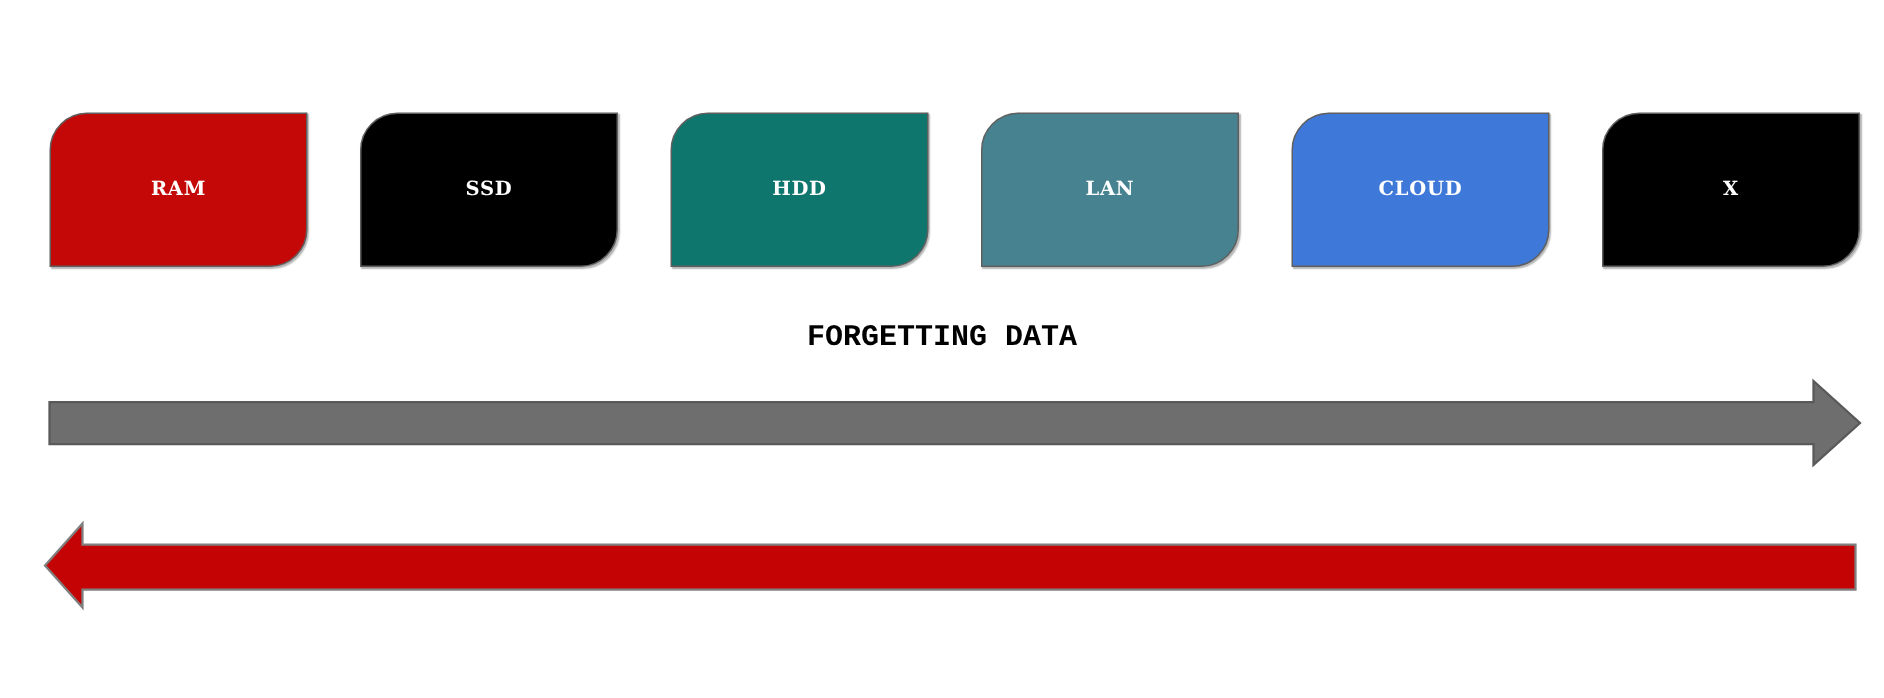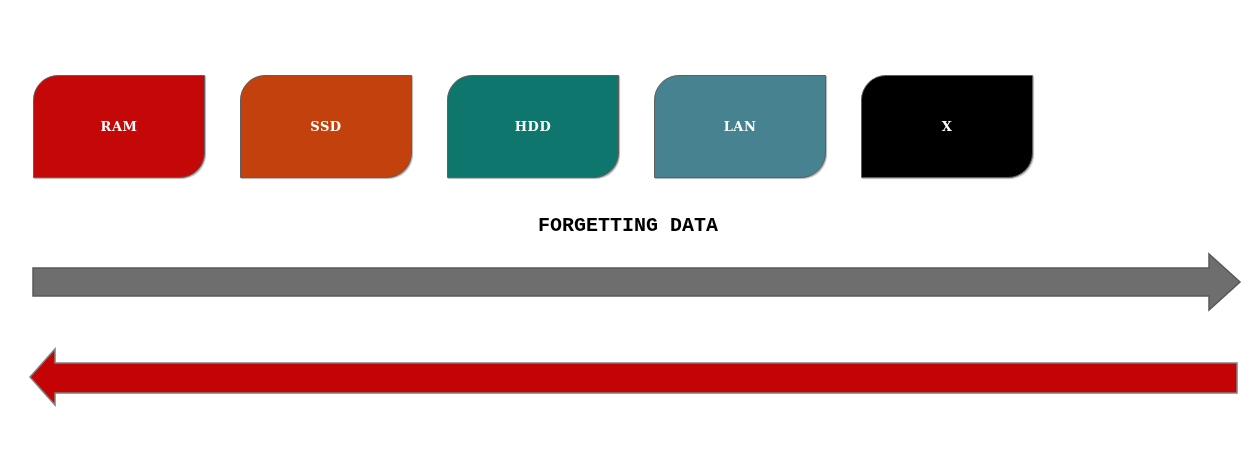--- a/index.html
+++ b/index.html
@@ -65,28 +65,31 @@
 </style>
 </head>
 <body>
 
 <div class="stage">
 
   <div class="boxes">
     <div class="box" style="background: rgb(196, 8, 8);">
       <span class="box-label">RAM</span>
     </div>
-    <div class="box" style="background: #c2410c;">
+    <div class="box" style="background: #000000;">
       <span class="box-label">SSD</span>
     </div>
     <div class="box" style="background: #0f766e;">
       <span class="box-label">HDD</span>
     </div>
     <div class="box" style="background: rgb(70, 130, 143);">
       <span class="box-label">LAN</span>
+    </div>
+    <div class="box" style="background: rgb(62, 120, 216);">
+      <span class="box-label">CLOUD</span>
     </div>
     <div class="box" style="background: rgb(0, 0, 0);">
       <span class="box-label">X</span>
     </div>
   </div>
 
   <div class="arrow-caption caption-forgetting">FORGETTING DATA</div>
 
 
   <svg class="arrows-svg" viewBox="0 0 1256 465" xmlns="http://www.w3.org/2000/svg">

